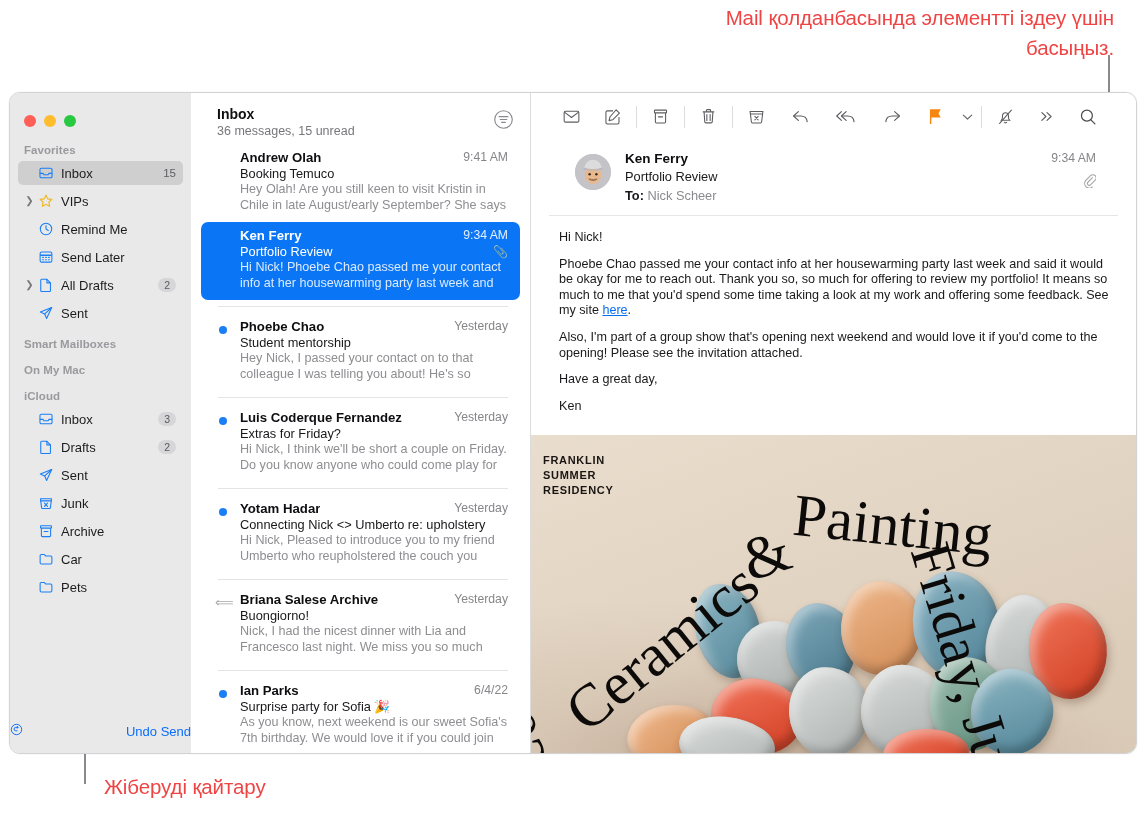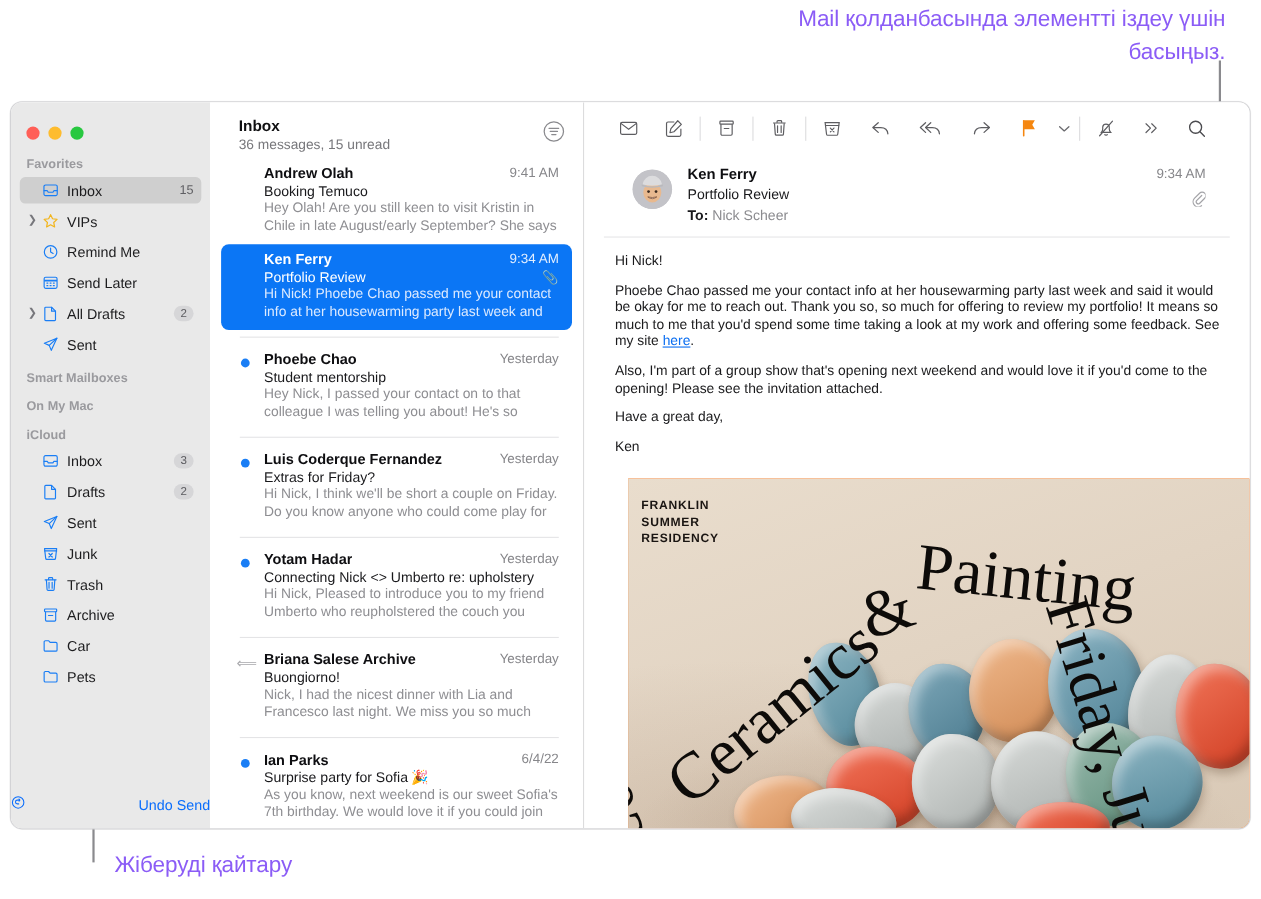--- a/index.html
+++ b/index.html
@@ -10,21 +10,21 @@
     -webkit-font-smoothing: antialiased;
     overflow: hidden;
   }
   body { position: relative; }
 
   
   .callout-text {
     position: absolute;
     font-size: 20.5px;
     line-height: 30px;
-    color: #8b5cf6;
+    color: #ef4444;
     letter-spacing: -0.1px;
   }
   #callout-top {
     right: 32px; top: 3px;
     text-align: right;
     width: 470px;
   }
   #callout-bottom {
     left: 104px; top: 772px;
     text-align: left;
@@ -240,23 +240,22 @@
     flex: 0 0 auto;
   }
   #body p { margin-bottom: 11px; }
   #body a { color: #0a6ef1; }
 
   
   #poster {
     position: relative;
     flex: 1 1 auto;
     min-height: 0;
-    background: #f97316;
+    background: #86efac;
     overflow: hidden;
-    margin-left: 40px;
   }
   #poster-bg {
     position: absolute; inset: 0;
     background:
       radial-gradient(ellipse 80% 60% at 50% 105%, rgba(150,120,95,0.30), rgba(150,120,95,0) 62%),
       radial-gradient(ellipse 120% 80% at 18% 100%, rgba(160,130,105,0.22), rgba(160,130,105,0) 60%),
       linear-gradient(160deg, #e9ddcd 0%, #e2d4c3 48%, #d9c9b6 100%);
   }
   #poster-label {
     position: absolute;
@@ -429,32 +428,20 @@
         <div class="mbrow">
           <span class="disc"></span>
           <span class="mbicon">
             <svg width="16" height="16" viewBox="0 0 18 18" fill="none" stroke="#1a7ef5" stroke-width="1.2" stroke-linecap="round" stroke-linejoin="round">
               <path d="M2.8 4.2 h12.4 l-1.2 10 a1.1 1.1 0 0 1 -1.1 1 H5.1 a1.1 1.1 0 0 1 -1.1 -1 Z"></path>
               <path d="M2.8 6.6 h12.4"></path>
               <path d="M7.3 9.2 l3.4 3.6 M10.7 9.2 l-3.4 3.6"></path>
             </svg>
           </span>
           <span class="mblabel">Junk</span>
-        </div>
-        <div class="mbrow">
-          <span class="disc"></span>
-          <span class="mbicon">
-            <svg width="16" height="16" viewBox="0 0 18 18" fill="none" stroke="#1a7ef5" stroke-width="1.2" stroke-linecap="round" stroke-linejoin="round">
-              <path d="M3.4 4.6 h11.2"></path>
-              <path d="M6.9 4.4 V3.2 a0.8 0.8 0 0 1 0.8 -0.8 h2.6 a0.8 0.8 0 0 1 0.8 0.8 v1.2"></path>
-              <path d="M4.7 4.9 l0.7 9.6 a1 1 0 0 0 1 0.9 h5.2 a1 1 0 0 0 1 -0.9 l0.7 -9.6"></path>
-              <path d="M7.4 7.2 v6 M10.6 7.2 v6"></path>
-            </svg>
-          </span>
-          <span class="mblabel">Trash</span>
         </div>
         <div class="mbrow">
           <span class="disc"></span>
           <span class="mbicon">
             <svg width="16" height="16" viewBox="0 0 18 18" fill="none" stroke="#1a7ef5" stroke-width="1.2" stroke-linecap="round" stroke-linejoin="round">
               <rect x="2.8" y="3" width="12.4" height="2.8" rx="0.7"></rect>
               <path d="M3.8 6 v8.2 a1.1 1.1 0 0 0 1.1 1.1 h8.2 a1.1 1.1 0 0 0 1.1 -1.1 V6"></path>
               <path d="M6.8 9.6 h4.4"></path>
             </svg>
           </span>

